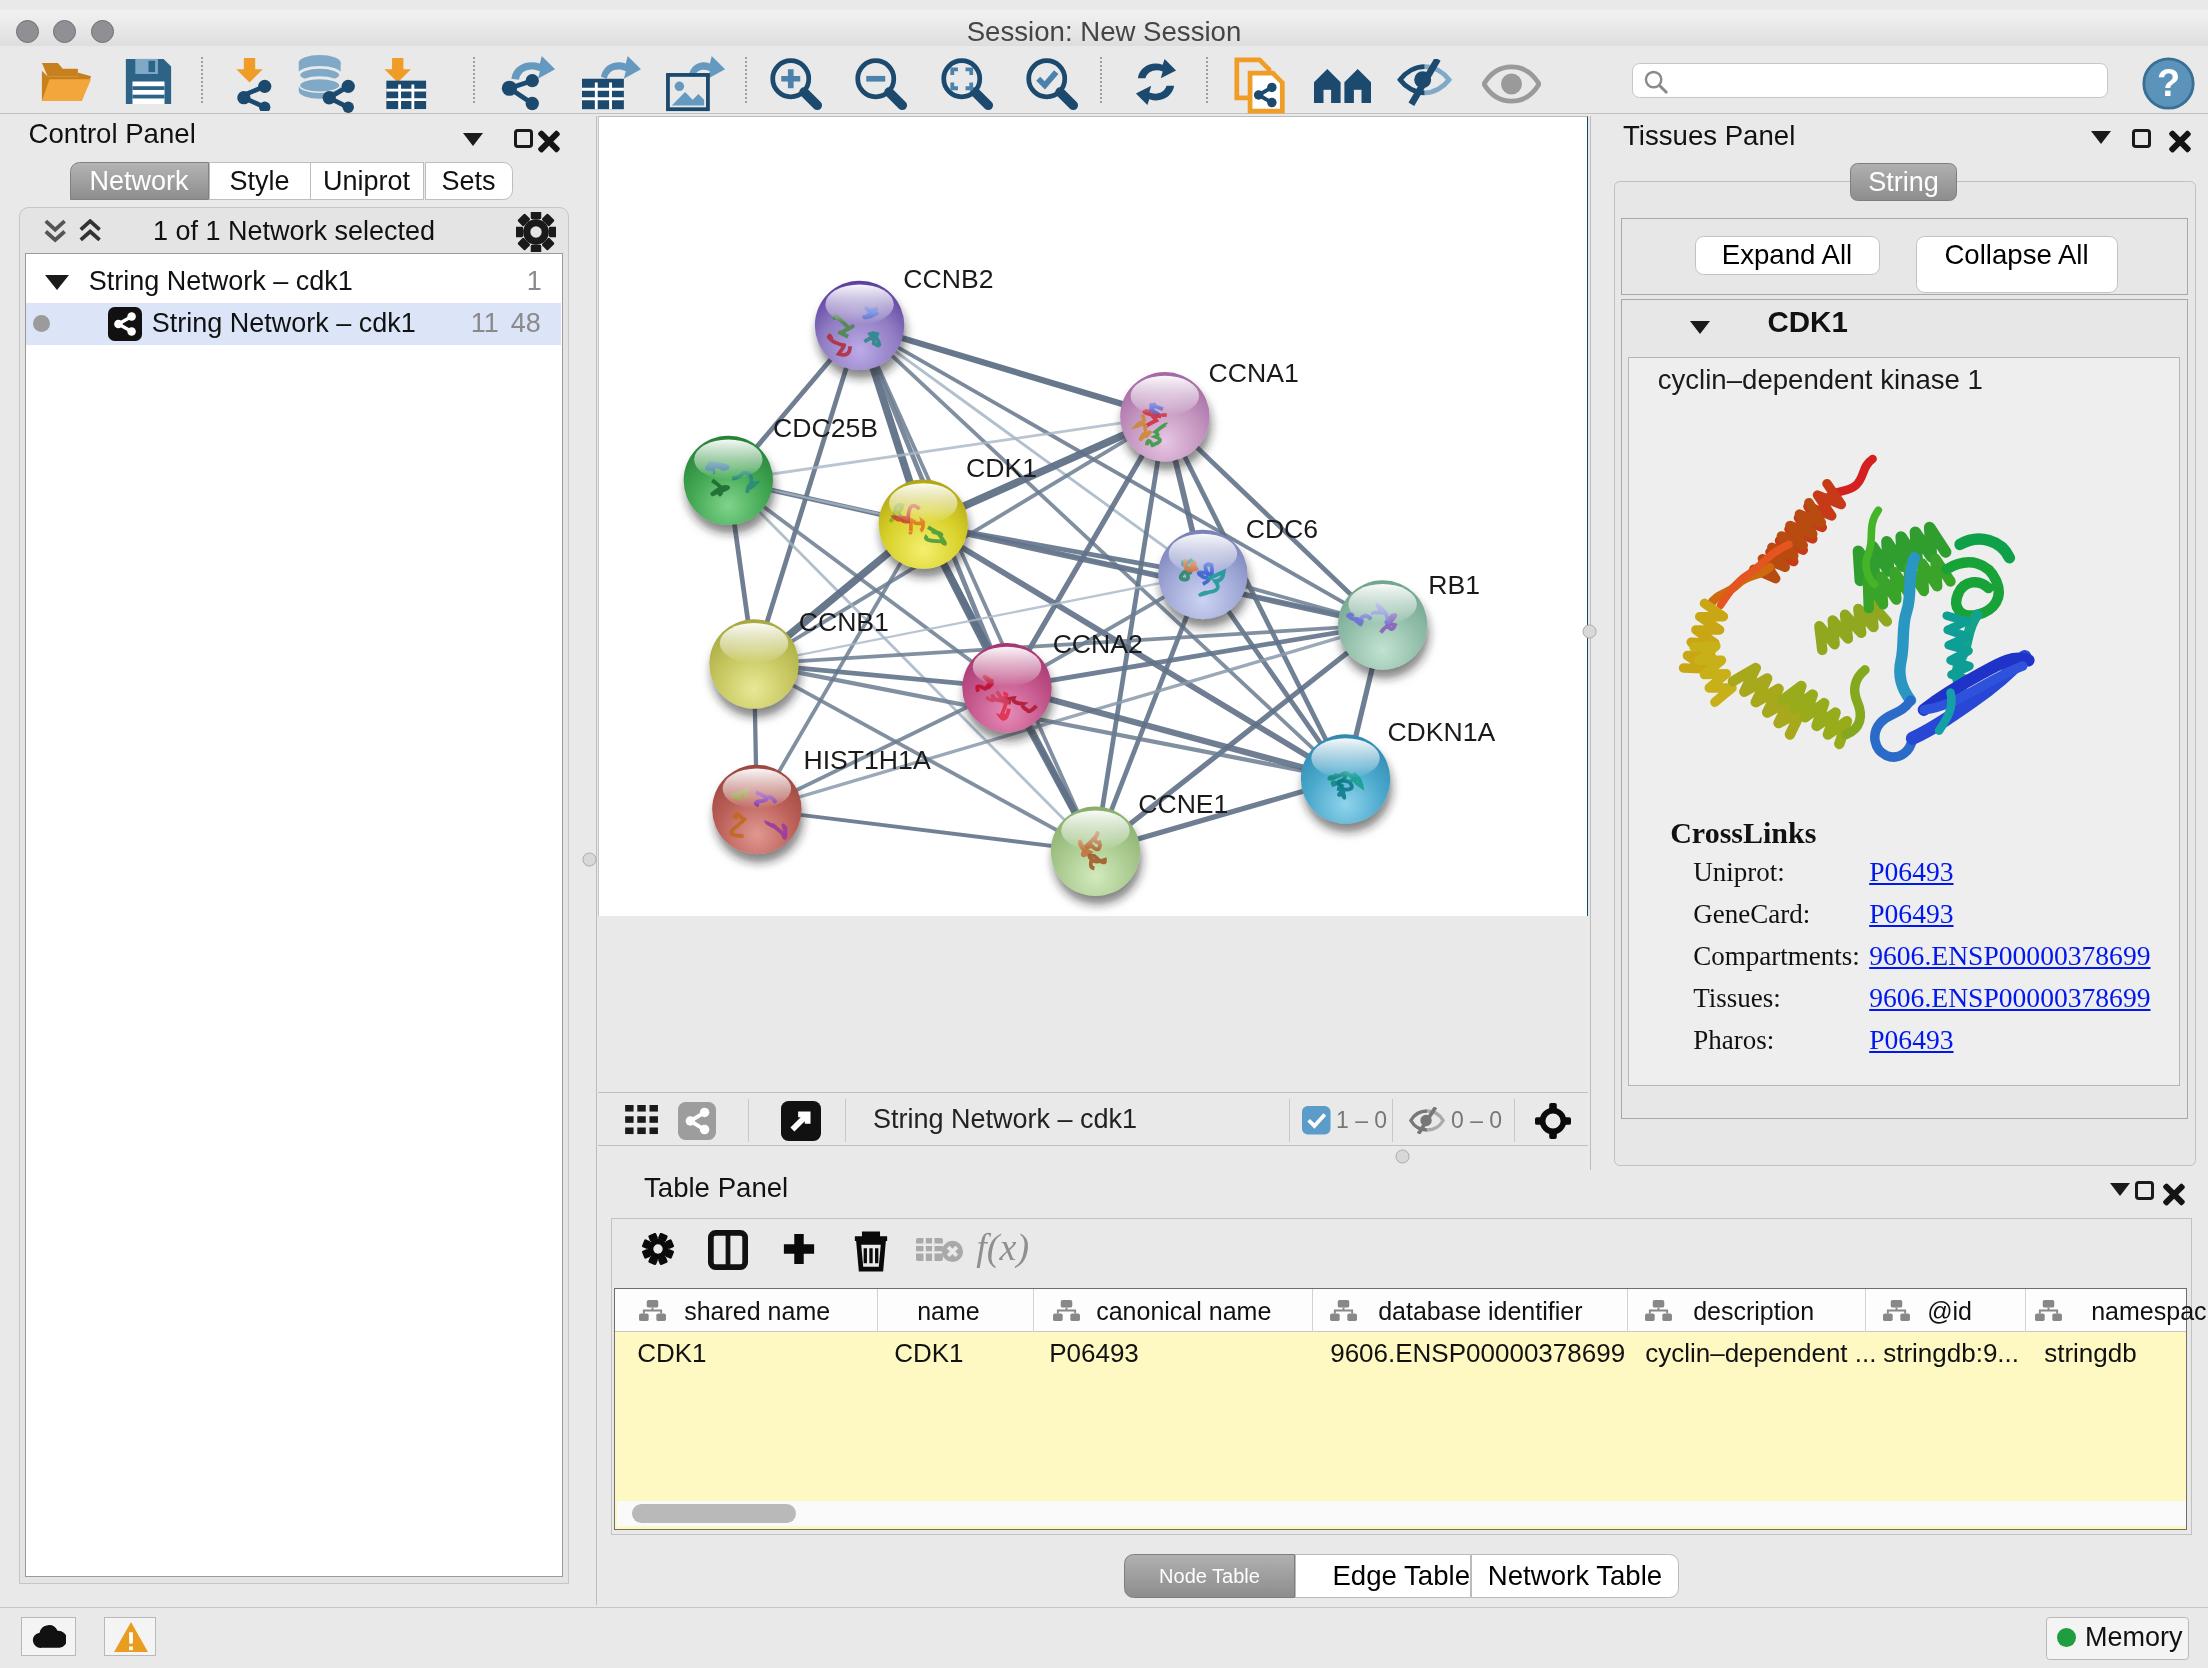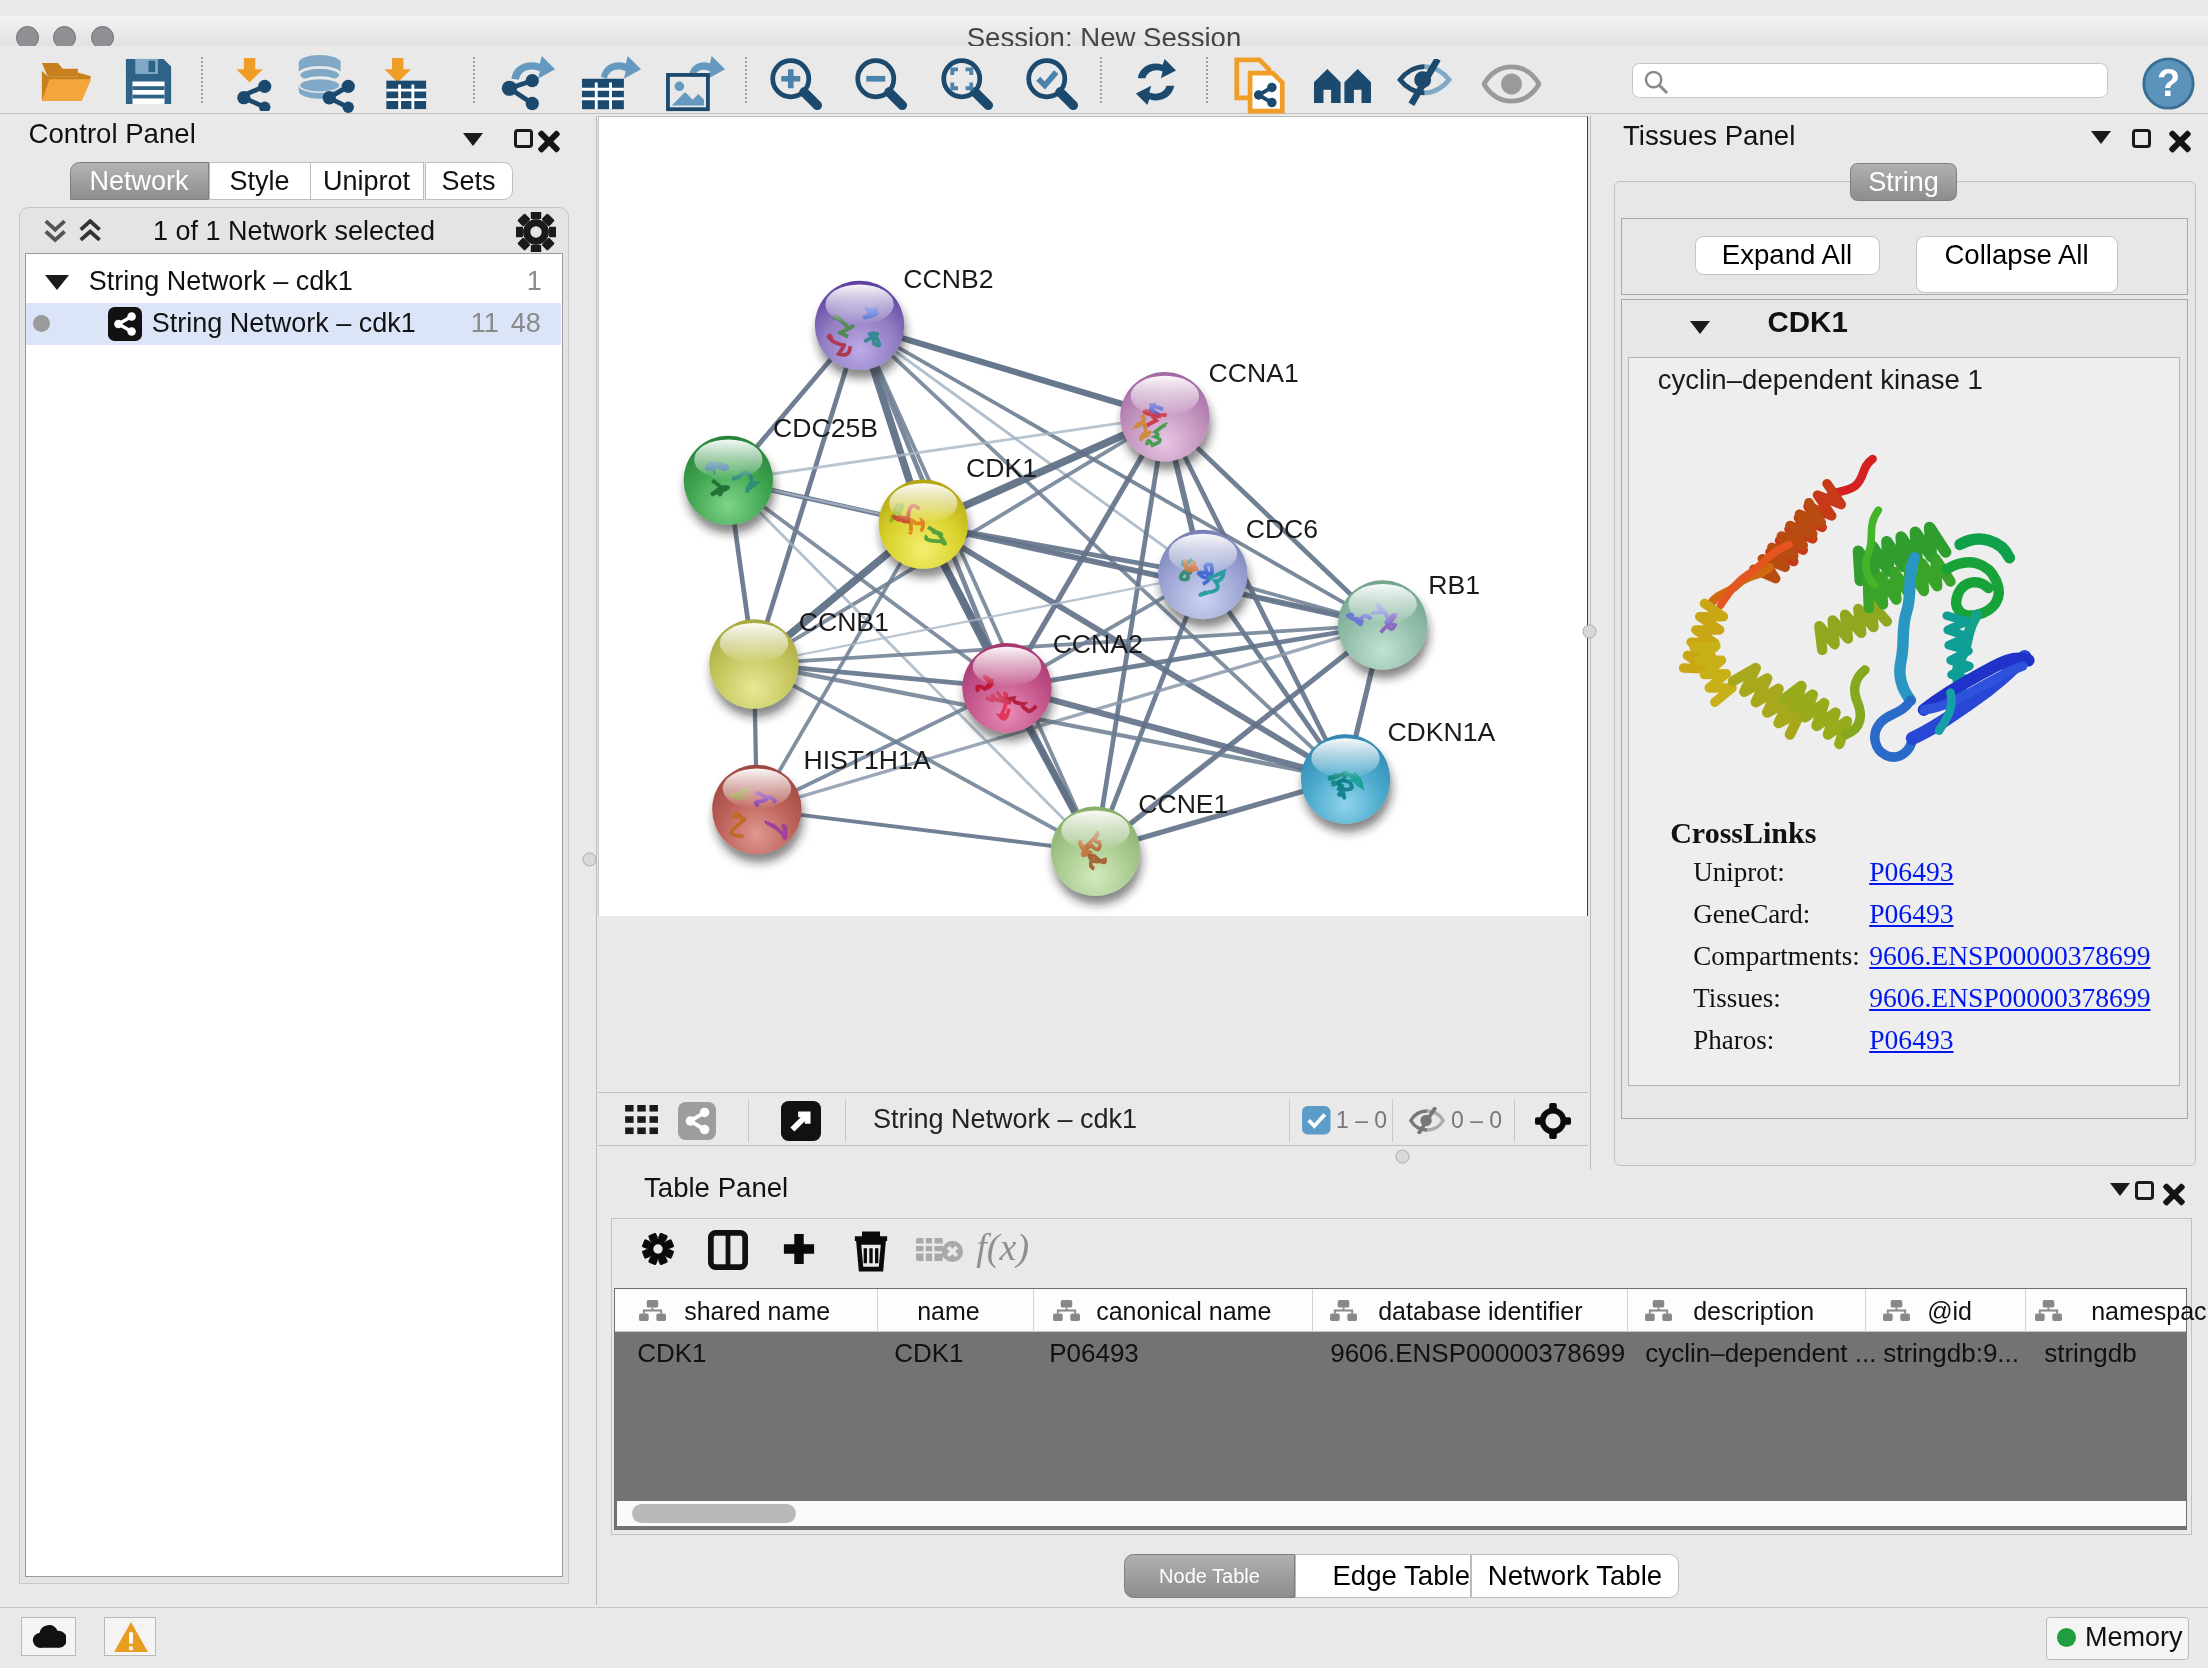--- a/index.html
+++ b/index.html
@@ -1,20 +1,20 @@
 <!DOCTYPE html>
 <html style="font-size:15px"><head>
 <meta charset="utf-8">
 <style>
 * { margin:0; padding:0; box-sizing:border-box; }
 html,body { width:2208px; height:1668px; overflow:hidden; background:#e9e9e9;
   font-family:"Liberation Sans", sans-serif; }
 #page { position:relative; width:2208px; height:1668px; }
 
-#titlebar { position:absolute; left:0; top:16px; width:2208px; height:44px;
+#titlebar { position:absolute; left:0; top:10px; width:2208px; height:44px;
   background:linear-gradient(#f2f2f2,#dadada); border-bottom:1.9px solid #ababab; }
 .tl { position:absolute; top:9.5px; width:23px; height:23px; border-radius:50%;
   background:#8f8f94; border:1.9px solid #707075; }
 #title-text { position:absolute; top:5.7px; left:0; width:2208px; text-align:center;
   font-size:27.6px; font-weight:normal; color:#454545; }
 
 #toolbar { position:absolute; left:0; top:46px; width:2208px; height:68px;
   background:#e9e9e9; border-bottom:1.9px solid #c2c2c2; }
 .tbi { position:absolute; top:7.6px; }
 .tbsep { position:absolute; top:11.4px; width:0; height:46px;
@@ -650,21 +650,21 @@
             <rect x="0" y="2" width="28" height="24" rx="2"></rect>
           </g>
         <g stroke="#e9e9e9" stroke-width="2.5">
             <path d="M0 9 h28 M0 17 h28 M9 2 v24 M18 2 v24"></path>
           </g>
         <circle cx="38" cy="16" r="11" fill="#a9a9a9"></circle>
         <path d="M33.5 11.5 l9 9 M42.5 11.5 l-9 9" stroke="#e9e9e9" stroke-width="4"></path>
       </svg>
       <div style="position:absolute;left:364px;top:5.7px;font-family:'Liberation Serif',serif;font-style:italic;font-size:38px;color:#8f8f8f;">f(x)</div>
 
-      <div style="position:absolute;left:1.9px;top:69px;width:1573px;height:242px;background:#737373;border:1.9px solid #6e6e6e;">
+      <div style="position:absolute;left:1.9px;top:69px;width:1573px;height:242px;background:#fef9c3;border:1.9px solid #6e6e6e;">
         <div style="position:absolute;left:0;top:0;width:100%;height:43px;background:#fdfdfd;border-bottom:1.9px solid #c6c6c6;font-size:25px;color:#111;">
           <div style="position:absolute;left:262px;top:0;height:43px;border-left:1.9px solid #d2d2d2;"></div>
           <div style="position:absolute;left:418px;top:0;height:43px;border-left:1.9px solid #d2d2d2;"></div>
           <div style="position:absolute;left:697px;top:0;height:43px;border-left:1.9px solid #d2d2d2;"></div>
           <div style="position:absolute;left:1012px;top:0;height:43px;border-left:1.9px solid #d2d2d2;"></div>
           <div style="position:absolute;left:1250px;top:0;height:43px;border-left:1.9px solid #d2d2d2;"></div>
           <div style="position:absolute;left:1410px;top:0;height:43px;border-left:1.9px solid #d2d2d2;"></div>
           <svg class="hico" style="left:24px;" viewBox="0 0 28 26" width="27" height="25">
               <use href="#treeico"></use>
             </svg>

